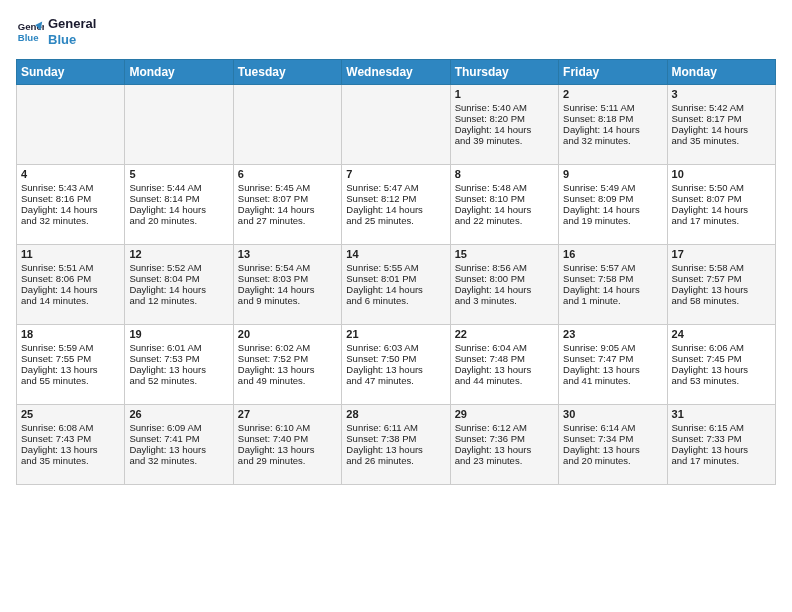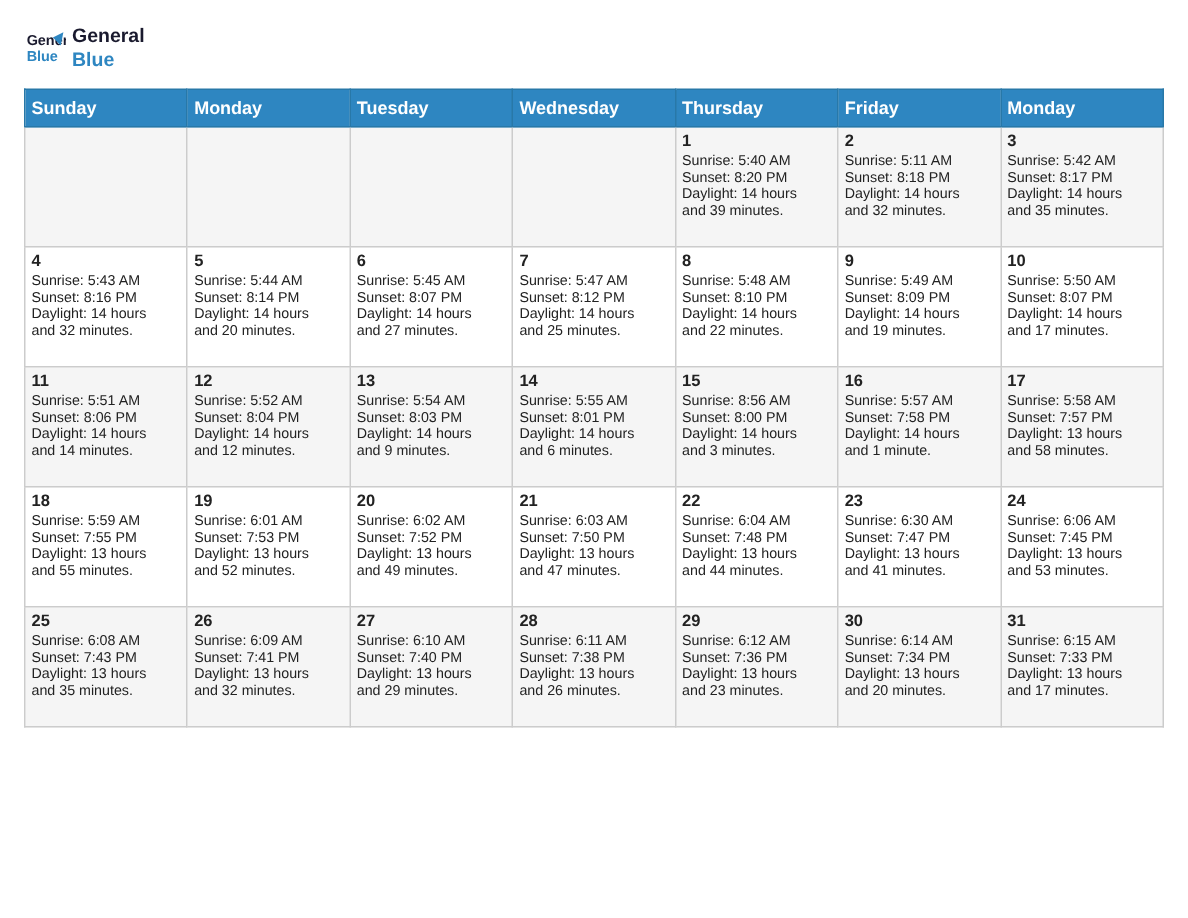--- a/index.html
+++ b/index.html
@@ -272,21 +272,21 @@
         </td>
         <td>
           <span class="day-number">22</span>
           <div>Sunrise: 6:04 AM</div>
           <div>Sunset: 7:48 PM</div>
           <div>Daylight: 13 hours</div>
           <div>and 44 minutes.</div>
         </td>
         <td>
           <span class="day-number">23</span>
-          <div>Sunrise: 6:30 AM</div>
+          <div>Sunrise: 9:05 AM</div>
           <div>Sunset: 7:47 PM</div>
           <div>Daylight: 13 hours</div>
           <div>and 41 minutes.</div>
         </td>
         <td>
           <span class="day-number">24</span>
           <div>Sunrise: 6:06 AM</div>
           <div>Sunset: 7:45 PM</div>
           <div>Daylight: 13 hours</div>
           <div>and 53 minutes.</div>

